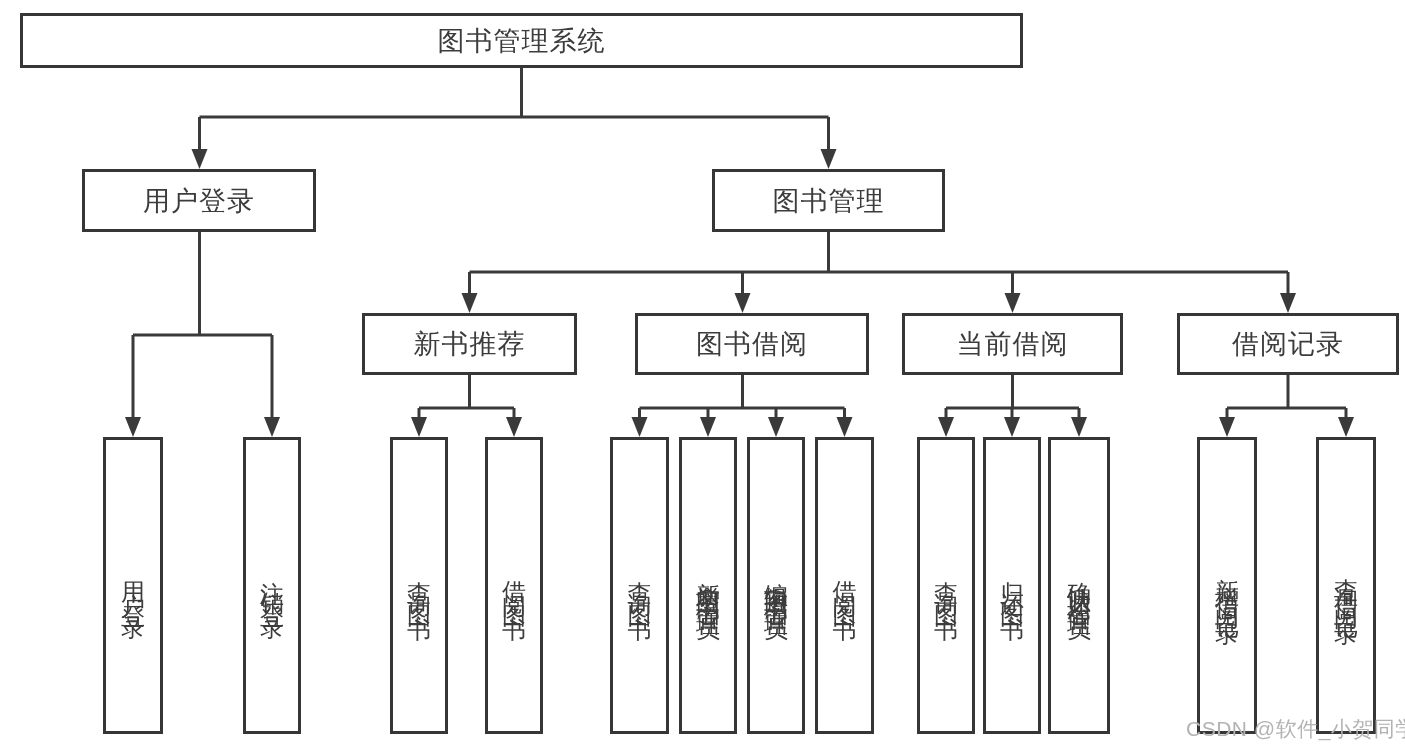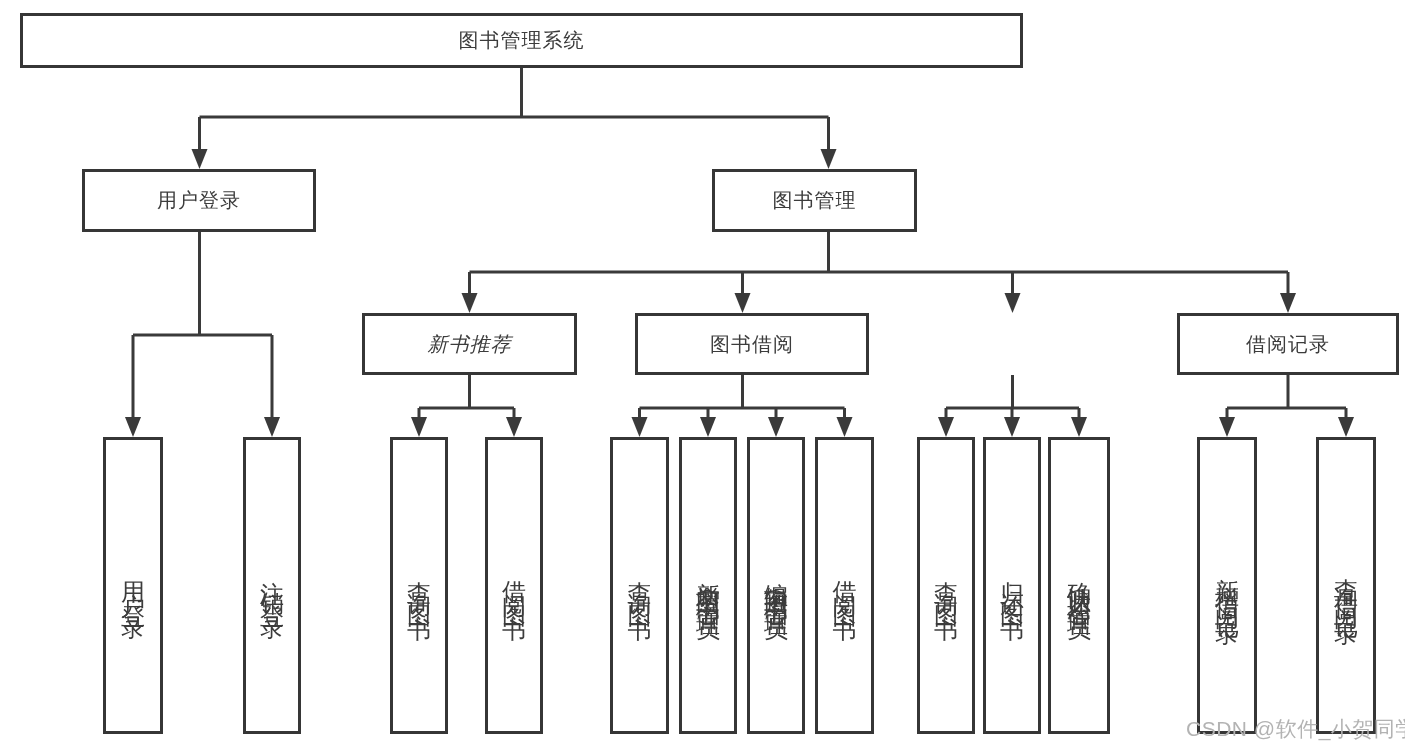--- a/index.html
+++ b/index.html
@@ -26,38 +26,38 @@
     box-sizing: border-box;
     background: #ffffff;
     border: 3px solid #363636;
     display: flex;
     align-items: center;
     justify-content: center;
     z-index: 2;
     color: #3c3c3c;
   }
   .hlabel {
-    font-size: 20px;
+    font-size: 27px;
     letter-spacing: 1px;
     white-space: nowrap;
   }
   .vlabel {
     writing-mode: vertical-rl;
     font-size: 24px;
     line-height: 1;
     white-space: nowrap;
   }
   .ls-lg { letter-spacing: 12px; }
   .ls-md { letter-spacing: 9px; }
   .ls-sm { letter-spacing: 5px; }
 
   .b-root { left: 20px;   top: 13px;  width: 1003px; height: 55px; }
   .b-user { left: 82px;   top: 169px; width: 234px;  height: 63px; }
-  .b-mgmt { left: 712px;  top: 169px; width: 205px;  height: 63px; }
-  .b-l3a  { left: 362px;  top: 313px; width: 215px;  height: 62px; font-style: italic; }
+  .b-mgmt { left: 712px;  top: 169px; width: 233px;  height: 63px; }
+  .b-l3a  { left: 362px;  top: 313px; width: 215px;  height: 62px; }
   .b-l3b  { left: 635px;  top: 313px; width: 234px;  height: 62px; }
   .b-l3c  { left: 902px;  top: 313px; width: 221px;  height: 62px; }
   .b-l3d  { left: 1177px; top: 313px; width: 222px;  height: 62px; }
 
   .vbox { top: 437px; height: 297px; }
   .v0  { left: 103px;  width: 60px; }
   .v1  { left: 243px;  width: 58px; }
   .v2  { left: 390px;  width: 58px; }
   .v3  { left: 485px;  width: 58px; }
   .v4  { left: 610px;  width: 59px; }
@@ -136,20 +136,23 @@
   <div class="box b-mgmt">
     <span class="hlabel">图书管理</span>
   </div>
 
   <div class="box b-l3a">
     <span class="hlabel">新书推荐</span>
   </div>
   <div class="box b-l3b">
     <span class="hlabel">图书借阅</span>
   </div>
+  <div class="box b-l3c">
+    <span class="hlabel">当前借阅</span>
+  </div>
   <div class="box b-l3d">
     <span class="hlabel">借阅记录</span>
   </div>
 
   <div class="box vbox v0">
     <span class="vlabel ls-lg">用户登录</span>
   </div>
   <div class="box vbox v1">
     <span class="vlabel ls-lg">注销登录</span>
   </div>

